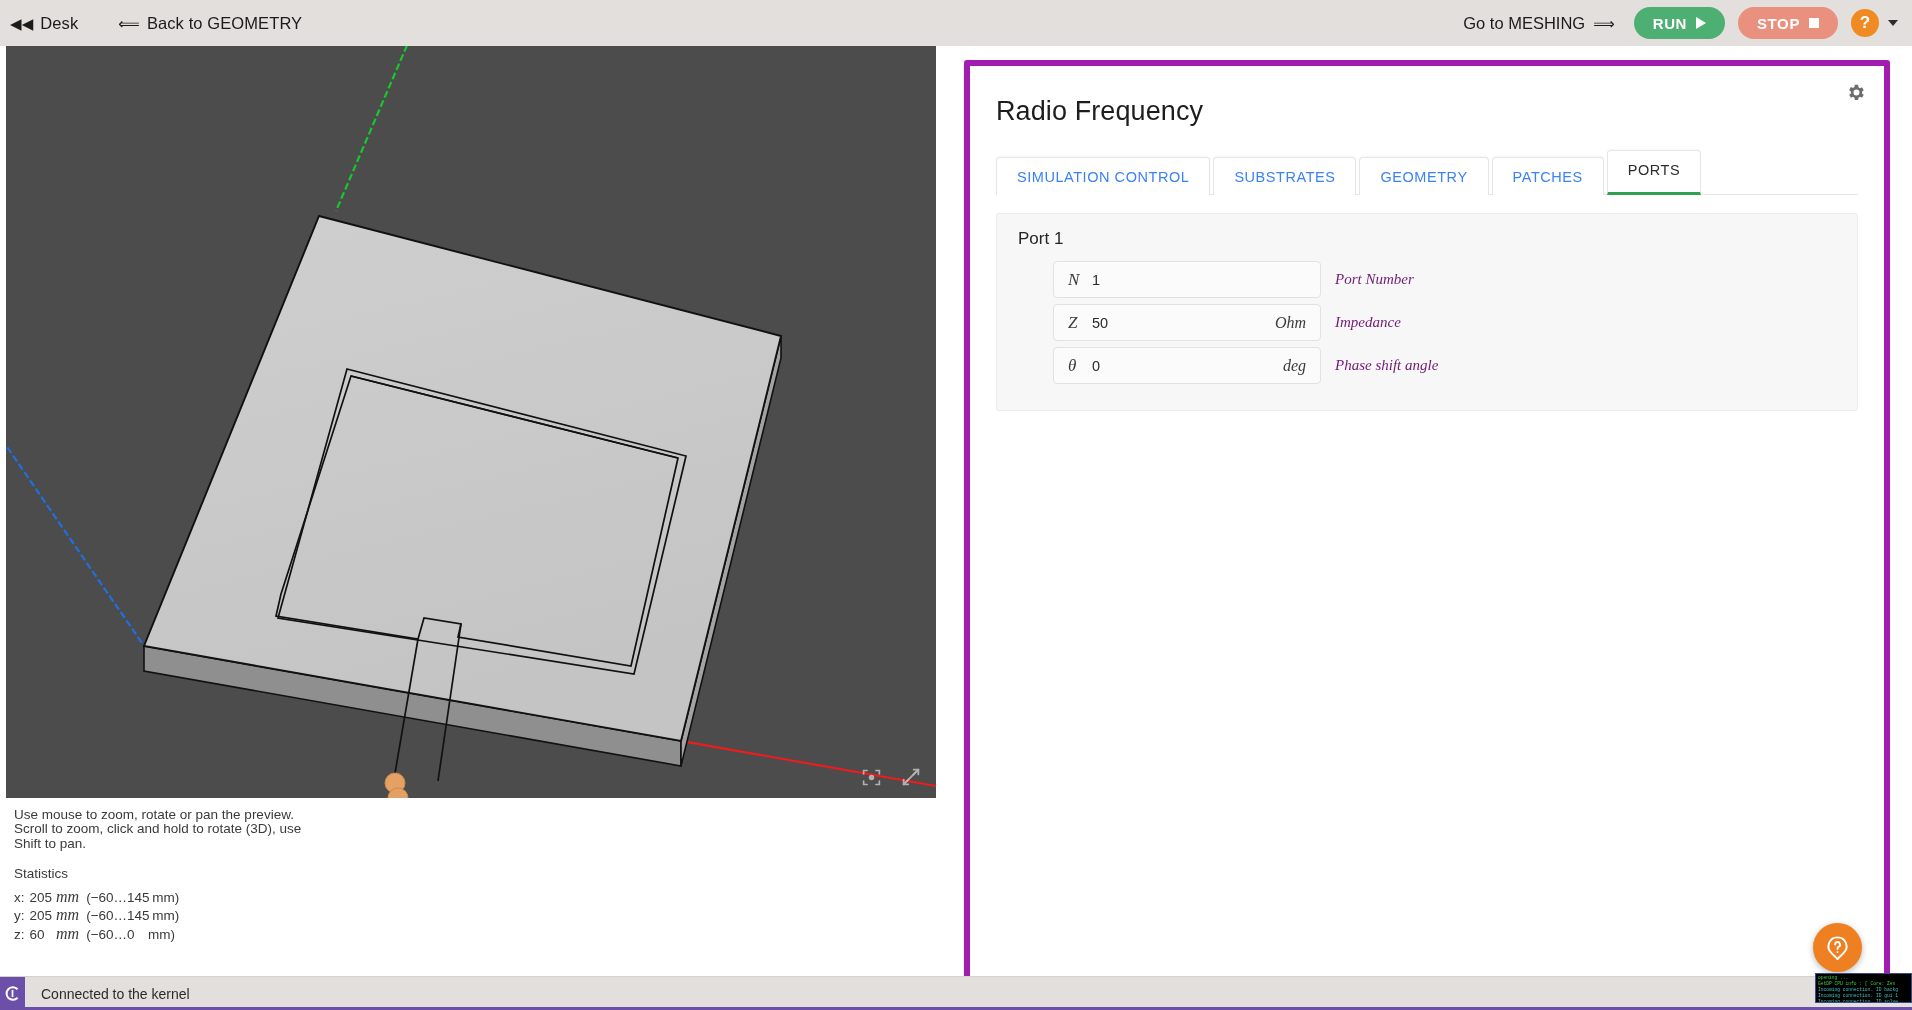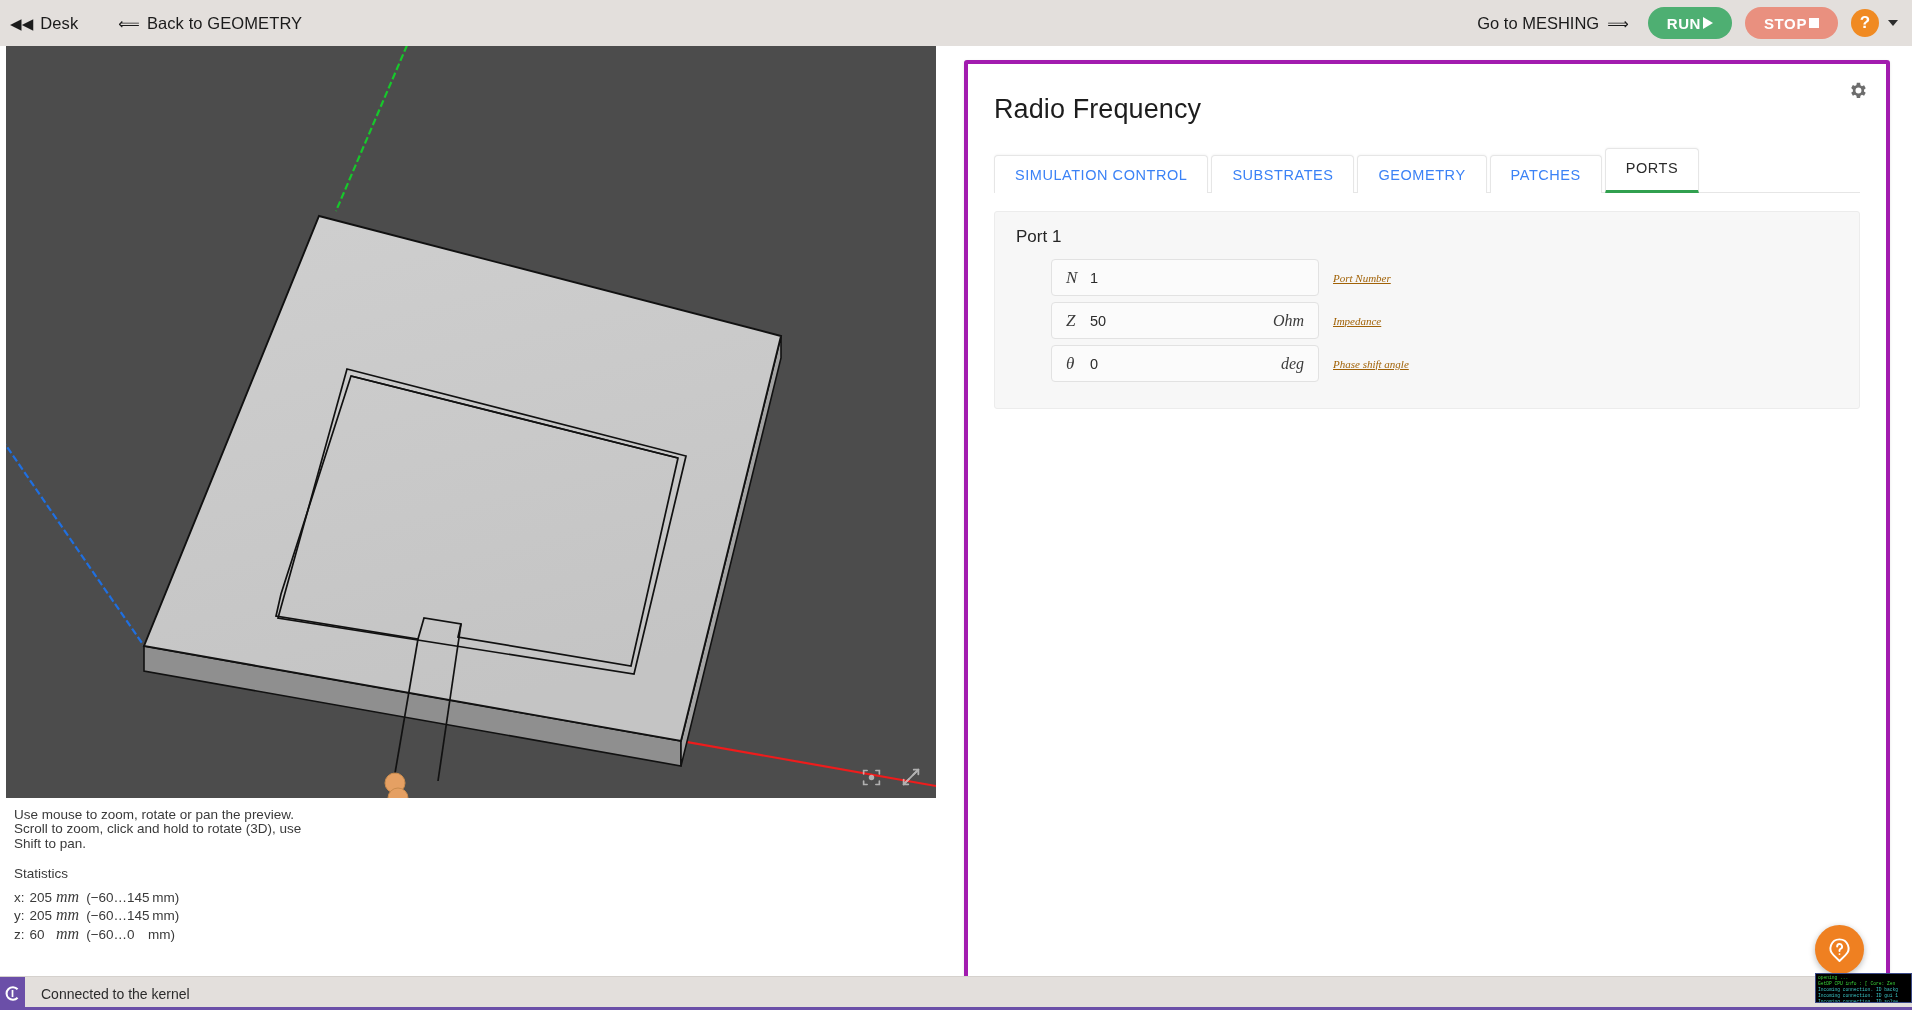--- a/index.html
+++ b/index.html
@@ -35,21 +35,21 @@
   .arr { font-size: 15px; line-height: 1; display: inline-block; }
   .tb-right {
     margin-left: auto; display: flex; align-items: center; gap: 13px;
   }
   .goto {
     display: inline-flex; align-items: center; gap: 8px;
     font-size: 16.5px; color: #1b1b1b; cursor: pointer; margin-right: 6px;
   }
   .pillbtn {
     display: inline-flex; align-items: center; justify-content: center;
-    gap: 2px;
+    gap: 9px;
     height: 32px; border-radius: 17px; border: none;
     color: #fff; font-size: 15px; font-weight: bold;
     letter-spacing: .6px; cursor: pointer;
     font-family: "Liberation Sans", sans-serif;
     padding: 0 19px;
   }
   .pillbtn.run { background: #4eaf72; min-width: 80px; }
   .pillbtn.stop { background: #e9907f; min-width: 84px; }
   .gl-tri {
     width: 0; height: 0;
@@ -116,21 +116,21 @@
 
   
   .rightcol {
     flex: 1 1 auto;
     background: #ffffff;
     position: relative;
     padding: 14px 22px 0 28px;
   }
   .panel-card {
     background: #fff;
-    border: 4px solid #a21caf;
+    border: 6px solid #a21caf;
     border-radius: 3px;
     box-shadow: 0 1px 3px rgba(0,0,0,.10);
     height: 940px;
     padding: 20px 26px 0 26px;
     position: relative;
   }
   .panel-title {
     font-size: 27px; font-weight: normal; color: #1d1d1d;
     margin: 10px 0 22px 0; letter-spacing: .1px;
   }
@@ -196,21 +196,21 @@
     flex: 1 1 auto; font-size: 14.5px; color: #2b2b2b;
     font-family: "Liberation Sans", sans-serif;
   }
   .unit {
     font-family: "Liberation Serif", serif;
     font-style: italic; font-size: 16px; color: #3b3b3b;
     margin-left: 8px;
   }
   .fdesc {
     font-family: "Liberation Serif", serif;
-    font-style: italic; font-size: 11px; color: #a16207; text-decoration: underline;
+    font-style: italic; font-size: 15px; color: #701a75;
   }
 
   .fab {
     position: absolute; right: 22px; bottom: 22px;
     width: 49px; height: 49px; border-radius: 50%;
     background: #ef8021;
     display: flex; align-items: center; justify-content: center;
     box-shadow: 0 2px 6px rgba(0,0,0,.28);
     cursor: pointer;
   }

